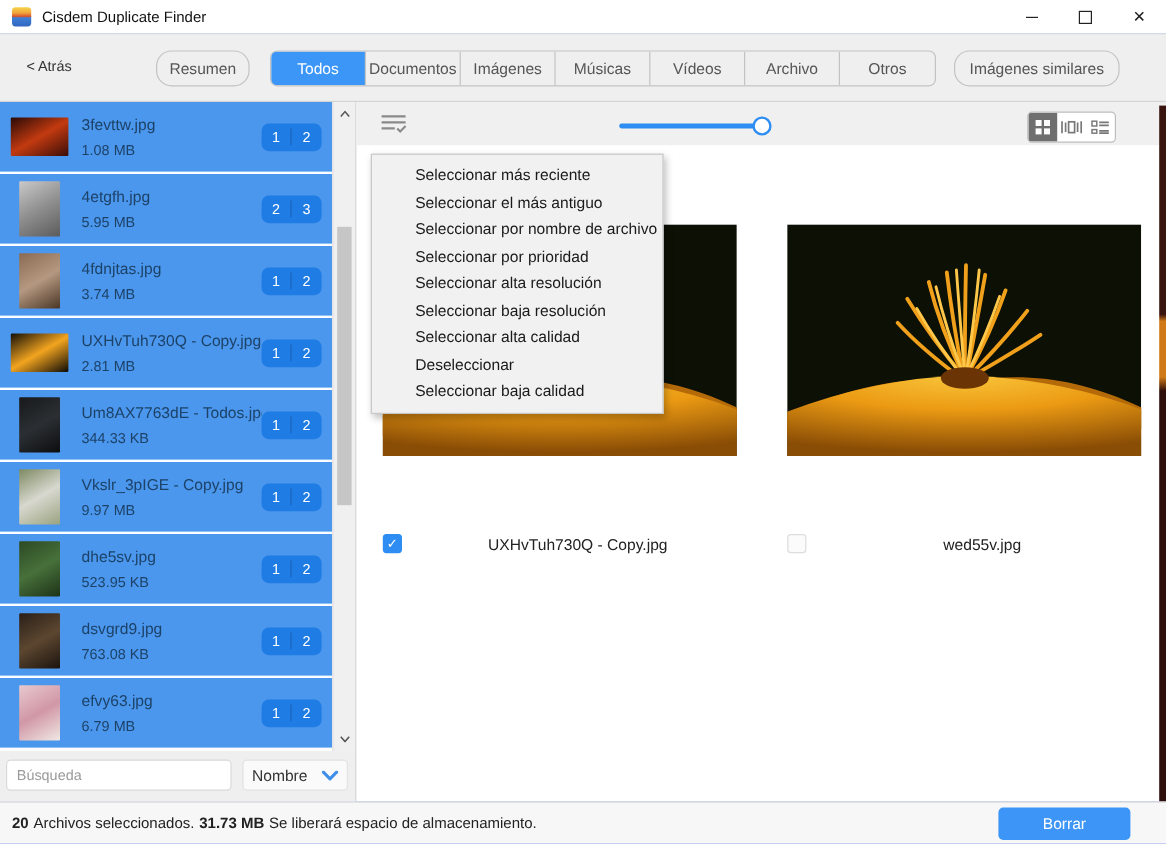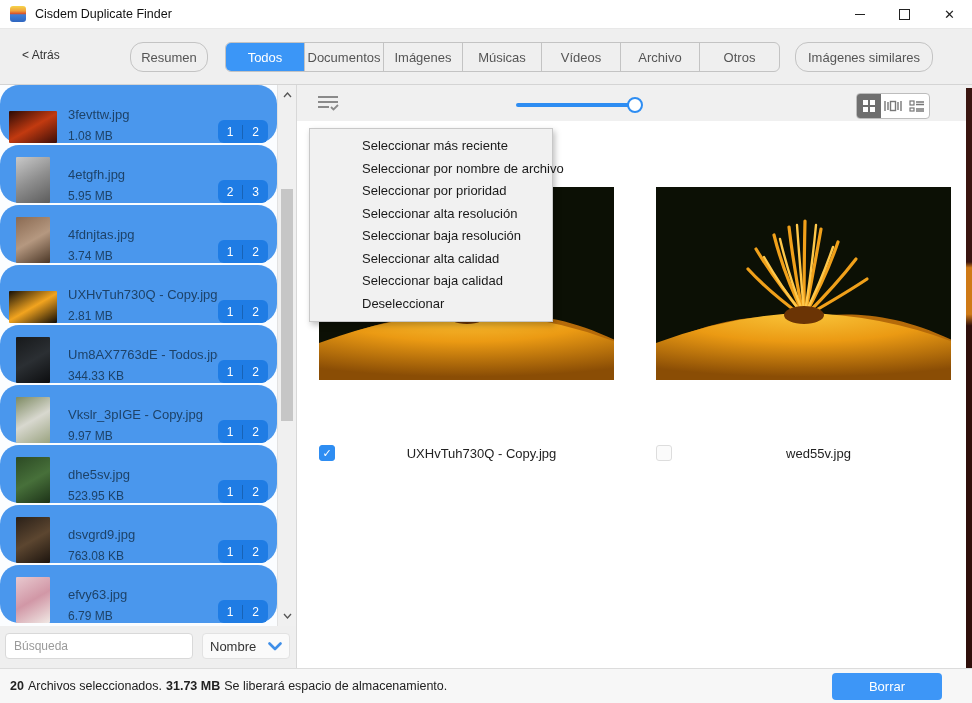--- a/index.html
+++ b/index.html
@@ -23,21 +23,21 @@
   .btn-resumen{left:130px;width:78px;}
   .btn-similar{left:795px;padding:0 12px;}
   .tabgroup{position:absolute;left:225px;top:13px;height:30px;display:flex;border:1px solid #c3c3c3;border-radius:6px;overflow:hidden;box-sizing:border-box;background:#efefef;}
   .tab{width:79px;height:100%;display:flex;align-items:center;justify-content:center;font-size:13px;color:#555;border-right:1px solid #c3c3c3;box-sizing:border-box;}
   .tab:last-child{border-right:none;}
   .tab.active{background:#3b96f7;color:#fff;}
 
   
   .sidebar{position:absolute;top:85px;left:0;width:296px;bottom:35px;background:#efefef;}
   .dup-list{position:absolute;top:0;left:0;width:277px;bottom:42px;overflow:hidden;background:#fbfdff;}
-  .item{height:58px;margin-bottom:2px;background:#4a97ed;display:flex;align-items:flex-end;border-radius:19px;}
+  .item{height:58px;margin-bottom:2px;background:#4a97ed;display:flex;align-items:center;}
   .thumbwrap{width:54px;margin-left:6px;flex:none;display:flex;align-items:center;justify-content:center;}
   .thumb{border-radius:1px;}
   .thumb.landscape{width:48px;height:32px;}
   .thumb.portrait{width:34px;height:46px;}
   .meta{margin-left:8px;flex:1;display:flex;flex-direction:column;gap:7px;overflow:hidden;}
   .fname{font-size:13px;color:#1d4268;white-space:nowrap;}
   .fsize{font-size:12px;color:#1d4268;}
   .badge{margin-right:9px;flex:none;width:50px;height:23px;background:#1f7ce4;border-radius:6px;display:flex;align-items:center;}
   .badge span{width:25px;text-align:center;color:#fff;font-size:12px;box-sizing:border-box;}
   .badge span:first-child{border-right:1px solid rgba(0,0,0,0.2);}
@@ -65,21 +65,21 @@
   .gridicon i{width:5px;height:5px;background:#fff;}
 
   .group{position:absolute;top:102px;width:295px;}
   .group-1{left:22px;} .group-2{left:359px;}
   .photo{width:295px;height:193px;display:block;}
   .checkrow{position:absolute;top:258px;left:0;right:0;height:17px;}
   .cb{position:absolute;left:0;top:0;width:16px;height:16px;box-sizing:border-box;border-radius:3px;background:#fbfbfb;border:1px solid #ddd;display:flex;align-items:center;justify-content:center;color:#fff;font-size:11px;}
   .cb.checked{background:#2e8df2;border-color:#2e8df2;}
   .cklabel{position:absolute;left:30px;right:0;top:1px;text-align:center;font-size:13px;color:#222;}
 
-  .selmenu{position:absolute;left:12px;top:43px;width:244px;background:#f1f1f1;border:1px solid #c8c8c8;box-shadow:2px 3px 6px rgba(0,0,0,0.25);z-index:10;padding:6px 16px;box-sizing:border-box;}
+  .selmenu{position:absolute;left:12px;top:43px;width:244px;background:#f1f1f1;border:1px solid #c8c8c8;box-shadow:2px 3px 6px rgba(0,0,0,0.25);z-index:10;padding:6px 0;box-sizing:border-box;}
   .mitem{height:22.5px;line-height:22.5px;padding-left:36px;font-size:13px;color:#1a1a1a;white-space:nowrap;}
 
   .edge-sliver{position:absolute;right:0;top:3px;width:6px;height:580px;
     background:linear-gradient(180deg,#3a1510 0%,#3a1510 30%,#cf7a16 31%,#cf7a16 39%,#2f0f0b 41%,#2f0f0b 100%);}
 
   
   .footer{position:absolute;left:0;right:0;bottom:0;height:35px;background:#f7f7f7;border-top:1px solid #dcdcdc;box-sizing:border-box;display:flex;align-items:center;padding-left:10px;font-size:12.5px;color:#222;}
   .footer b{font-weight:bold;}
   .footer span{margin-right:4px;}
   .btn-borrar{position:absolute;right:30px;top:4px;width:110px;height:27px;background:#3d96f7;border-radius:4px;color:#fff;font-size:13px;display:flex;align-items:center;justify-content:center;}
@@ -355,27 +355,28 @@
           <use href="#flower"></use>
         </svg>
       <div class="checkrow">
         <div class="cb"></div>
         <div class="cklabel">wed55v.jpg</div>
       </div>
     </div>
 
     <div class="selmenu">
         <div class="mitem">Seleccionar más reciente</div>
+        <div class="mitem">Seleccionar el más antiguo</div>
         <div class="mitem">Seleccionar por nombre de archivo</div>
         <div class="mitem">Seleccionar por prioridad</div>
         <div class="mitem">Seleccionar alta resolución</div>
         <div class="mitem">Seleccionar baja resolución</div>
         <div class="mitem">Seleccionar alta calidad</div>
+        <div class="mitem">Deseleccionar</div>
         <div class="mitem">Seleccionar baja calidad</div>
-        <div class="mitem">Deseleccionar</div>
       </div>
 
     <div class="edge-sliver"></div>
   </div>
 
   <div class="footer">
     <span><b>20</b></span>
     <span>Archivos seleccionados.</span>
     <span><b>31.73 MB</b></span>
     <span>Se liberará espacio de almacenamiento.</span>

